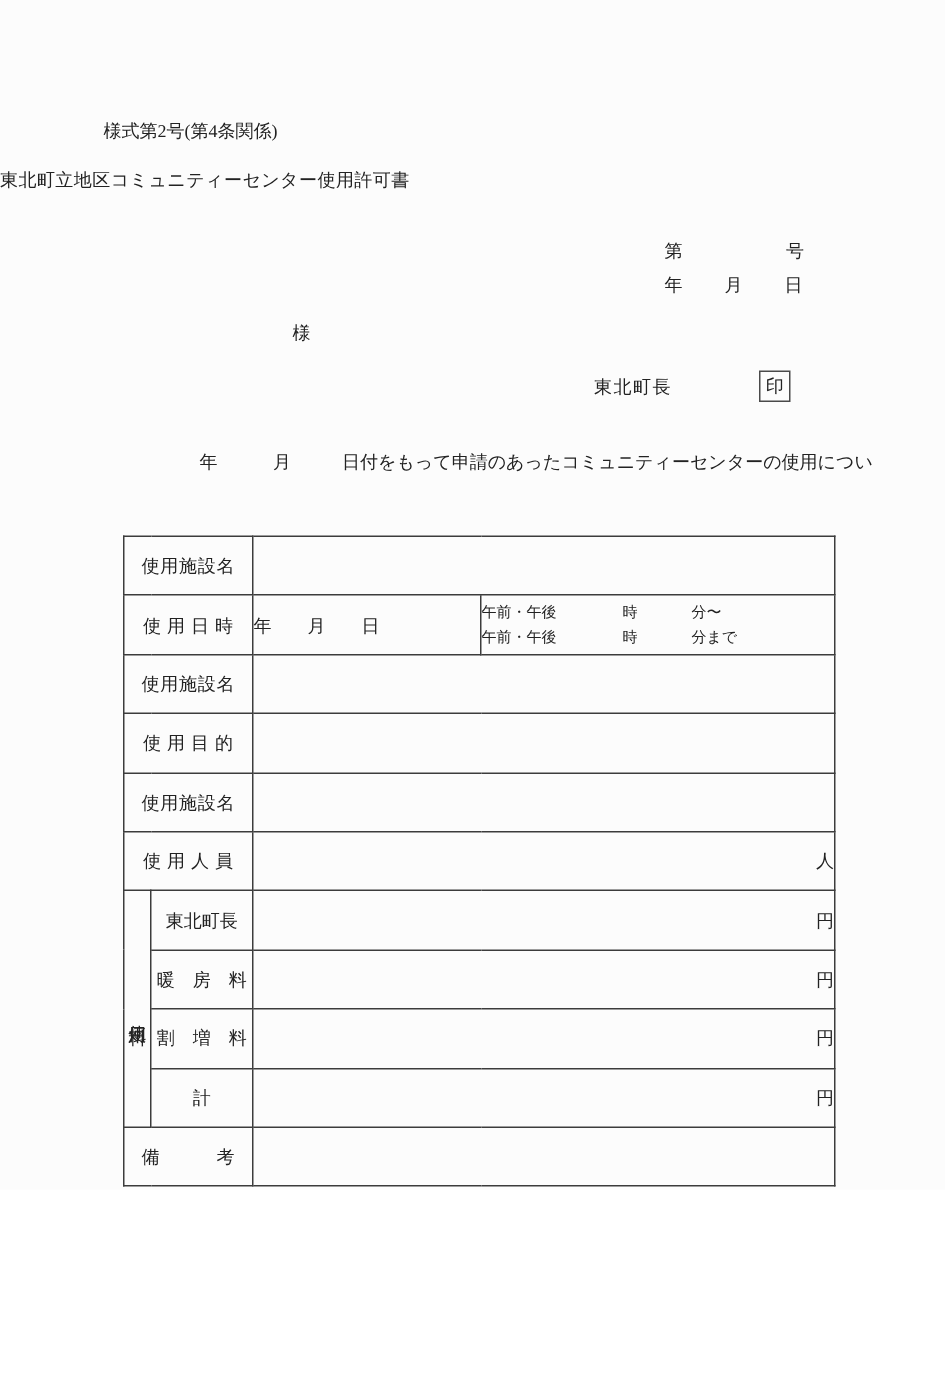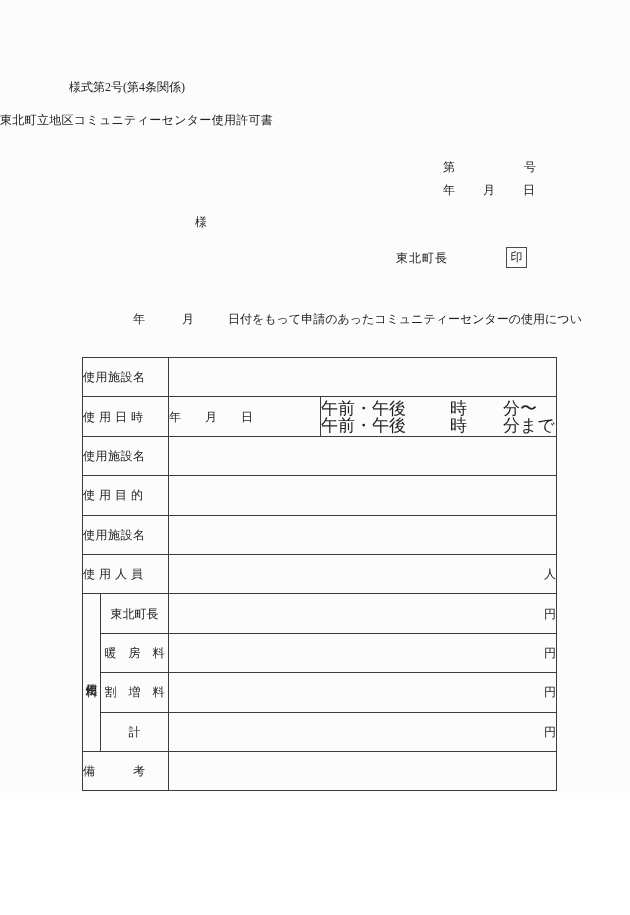--- a/index.html
+++ b/index.html
@@ -26,46 +26,46 @@
   .dl-day{left:523px;top:184px;}
   .honorific{left:195px;top:216px;}
   .issuer{left:360px;top:252px;letter-spacing:1px;margin-left:36px;}
   .seal{
     left:506px;top:247px;
     width:19px;height:19px;
     border:1px solid #4a4a4a;
     text-align:center;line-height:19px;
     font-size:12px;
   }
-  .intro{left:65px;top:310px;width:540px;line-height:18.5px;}
+  .intro{left:65px;top:299px;width:540px;line-height:18.5px;}
   .intro div{white-space:nowrap;}
   .sp{display:inline-block;height:1px;vertical-align:baseline;}
   .isp1{width:68px;}
   .isp2{width:37px;}
   .isp3{width:34px;}
   .tsp1{width:44px;}
   .tsp2{width:36px;}
   table.permit{
     position:absolute;left:82px;top:357px;
     width:474px;
     border-collapse:collapse;
     table-layout:fixed;
     font-size:12px;
   }
   table.permit td{
     border:1px solid #3c3c3c;
     height:38.4px;
     padding:0;
     vertical-align:middle;
   }
-  td.lbl{text-align:left;letter-spacing:0.5px;}
+  td.lbl{text-align:center;letter-spacing:0.5px;}
   td.val{text-align:left;padding-left:8px;}
   td.unit{text-align:right;padding-right:9px;}
   td.datecell{padding-left:28px;}
-  td.timecell{padding-left:16px;font-size:17px;}
+  td.timecell{padding-left:16px;font-size:10px;}
   .tline{white-space:nowrap;line-height:17px;}
   td.vlab{text-align:center;}
   td.vlab span{
     writing-mode:vertical-rl;
     text-orientation:upright;
     letter-spacing:1px;
     display:inline-block;
   }
   td.sublbl{text-align:center;}
 </style>

